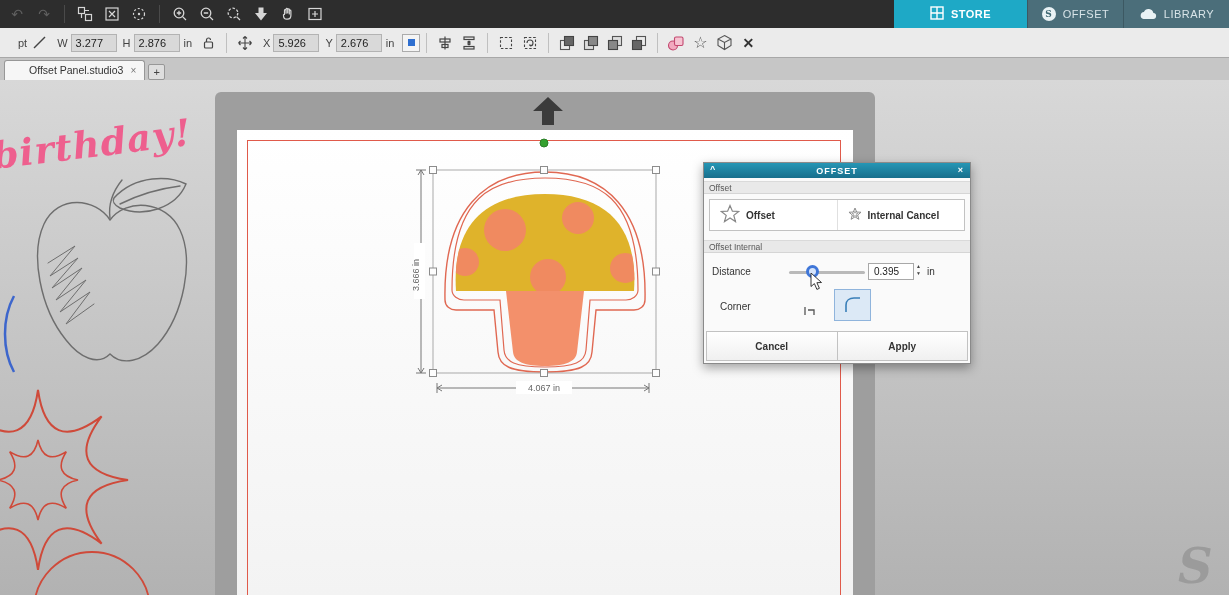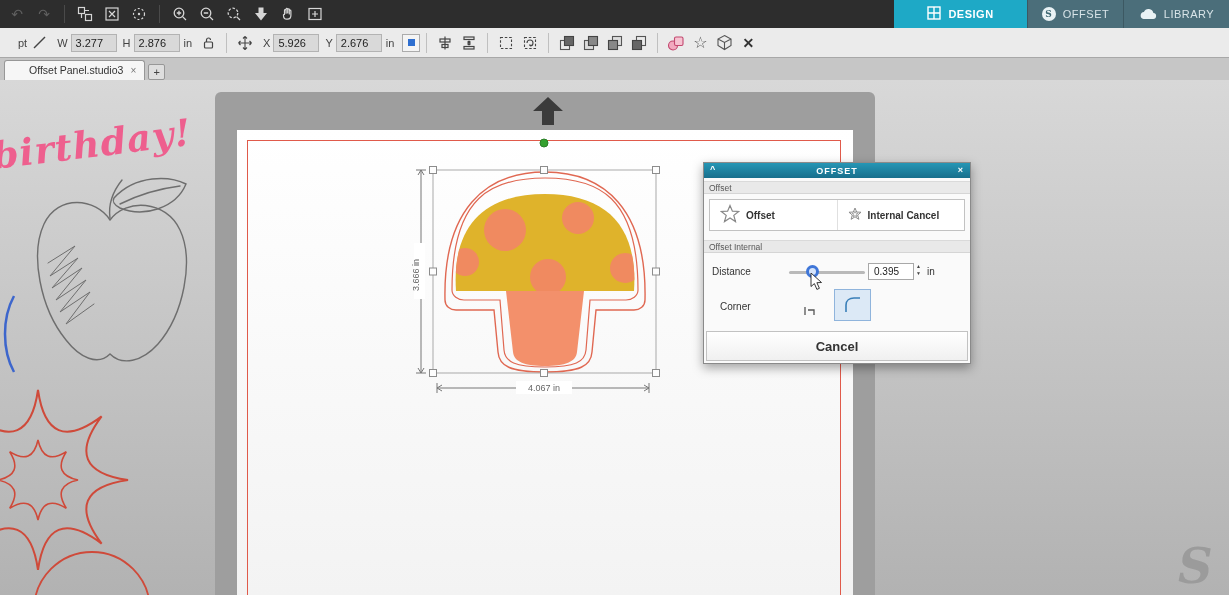--- a/index.html
+++ b/index.html
@@ -57,21 +57,21 @@
   .op-label { position:absolute; font-size:10px; color:#333; }
   .slider-track { position:absolute; left:85px; top:108px; width:76px; height:3px; background:#b9b9b9; border-radius:2px; }
   .slider-handle { position:absolute; left:102px; top:102px; width:13px; height:13px; border-radius:50%; border:3px solid #3f76d8; background:#d6e4fa; }
   .num-box { position:absolute; left:164px; top:100px; width:46px; height:17px; background:#fff; border:1px solid #a8a8a8; font-size:10px; color:#222; display:flex; align-items:center; padding-left:5px; }
   .spinners { position:absolute; left:212px; top:100px; display:flex; flex-direction:column; gap:1px; }
   .spinners span { font-size:5px; line-height:6px; color:#444; }
   .in-unit { position:absolute; left:223px; top:103px; font-size:10px; color:#333; }
   .corner-sharp { position:absolute; left:94px; top:134px; width:22px; height:24px; display:flex; align-items:center; justify-content:center; }
   .corner-round { position:absolute; left:130px; top:126px; width:37px; height:32px; background:#dce9f6; border:1px solid #8fb4dc; display:flex; align-items:center; justify-content:center; }
   .op-bottom { position:absolute; left:2px; top:168px; width:262px; height:30px; display:flex; }
-  .op-cta { flex:1; border:1px solid #c2c2c2; background:linear-gradient(#ffffff,#f0f0f0); font-size:13px; font-weight:bold; color:#333; display:flex; align-items:center; justify-content:center; }
+  .op-cta { flex:1; border:1px solid #c2c2c2; background:linear-gradient(#ffffff,#f0f0f0); font-size:10px; font-weight:bold; color:#333; display:flex; align-items:center; justify-content:center; }
   .op-cta + .op-cta { border-left:none; }
   .cursor { position:absolute; left:106px; top:110px; z-index:10; }
   .s-logo { position:absolute; left:1178px; top:458px; font-family:"DejaVu Serif", serif; font-style:italic; font-weight:bold; font-size:48px; color:#9b9b9b; }
   .deco { position:absolute; }
 </style>
 </head>
 <body>
 
 <div class="app">
 
@@ -140,21 +140,21 @@
       </div>
     </div>
     <div class="tb-right">
       <div class="tb-tab tab-design">
         <span>
           <svg width="14" height="14" viewBox="0 0 14 14" stroke="#fff" fill="none" stroke-width="1.4">
               <rect x="1" y="1" width="12" height="12"></rect>
               <path d="M7 1 v12 M1 7 h12"></path>
             </svg>
         </span>
-        <span>DESIGN</span>
+        <span>STORE</span>
       </div>
       <div class="tb-tab tab-store">
         <span class="ball">S</span>
         <span>OFFSET</span>
       </div>
       <div class="tb-tab tab-library">
         <span>
           <svg width="18" height="13" viewBox="0 0 18 13">
               <path d="M4.5 12 a3.6 3.6 0 0 1 .4 -7.1 A5 5 0 0 1 14.4 6 a3 3 0 0 1 -.6 6 Z" fill="#e9f2f5"></path>
             </svg>
@@ -417,20 +417,21 @@
           </svg>
       </div>
       <div class="corner-round">
         <svg width="20" height="20" viewBox="0 0 20 20" fill="none" stroke="#3a7fb8" stroke-width="1.6">
             <path d="M3 17 V10 C3 5.5 6.5 3 11 3 H17"></path>
           </svg>
       </div>
 
       <div class="op-bottom">
         <div class="op-cta">Cancel</div>
+        <div class="op-cta">Apply</div>
       </div>
 
       <div class="cursor">
         <svg width="16" height="18" viewBox="0 0 16 18">
             <path d="M1 0 L1 13.5 L4.4 10.6 L6.9 16.4 L9.4 15.3 L6.9 9.7 L11.5 9.5 Z" fill="#fff" stroke="#222" stroke-width="0.9"></path>
           </svg>
       </div>
     </div>
 
     <div class="s-logo">S</div>

